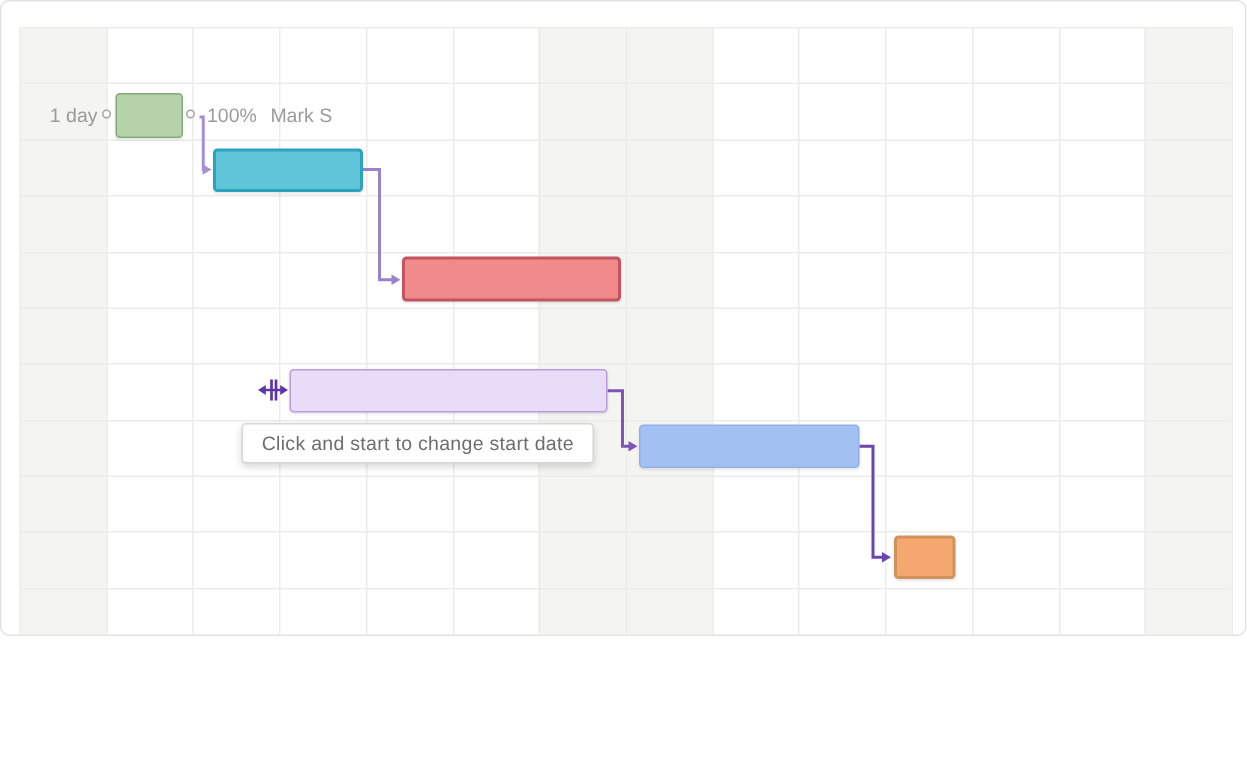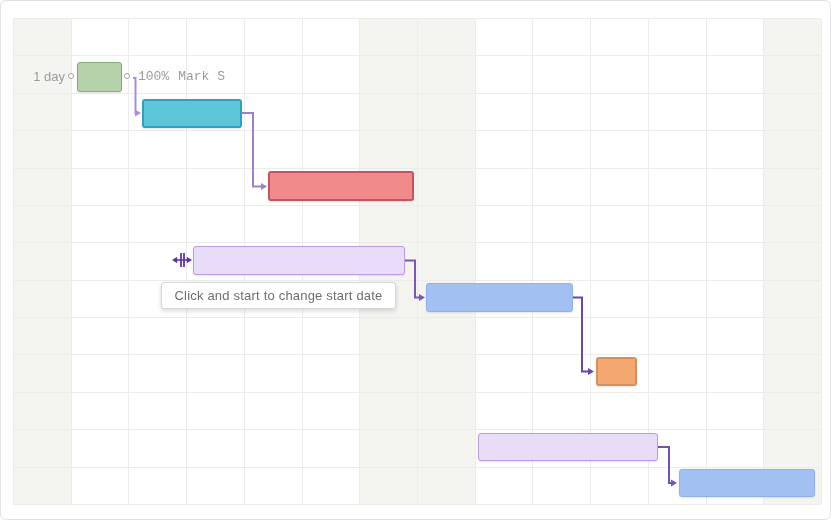--- a/index.html
+++ b/index.html
@@ -1,16 +1,16 @@
 <!DOCTYPE html>
 <html style="--widget_border: #e2e2e2; --label_text: #9b9b9b; --tooltip_text: #6d6d6d; --tooltip_border: #d6d6d6; --link_handle_border: #a3a3a3; --resize_icon: #5e35a8;"><head>
 <meta charset="utf-8">
 <style>
   html,body{margin:0;padding:0;background:#ffffff;font-family:"Liberation Sans",sans-serif;}
-  .widget{position:relative;width:831px;height:520px;box-sizing:border-box;
+  .widget{position:relative;width:831px;height:424px;box-sizing:border-box;
           border:1px solid var(--widget_border,#e2e2e2);border-radius:6px;
           background:#fff;overflow:hidden;}
   #grid-layer div{position:absolute;}
   #connector-layer{position:absolute;left:0;top:0;z-index:2;pointer-events:none;}
   #bar-layer{position:absolute;left:0;top:0;width:100%;height:100%;z-index:3;}
   #bar-layer div{position:absolute;box-sizing:border-box;}
   .bar{border-radius:3px;box-shadow:0 1px 2px rgba(0,0,0,0.10);}
   .handle{width:6px;height:6px;border:1.5px solid var(--link_handle_border,#a3a3a3);
           border-radius:50%;background:#fff;}
   .label{position:absolute;z-index:5;font-size:13px;color:var(--label_text,#9b9b9b);
@@ -82,21 +82,21 @@
       <div class="bar" style="left: 267px; top: 170px; width: 146px; height: 30px; background: rgb(241, 138, 138); border: 2px solid rgb(194, 85, 97);"></div>
       <div class="bar" style="left: 192px; top: 245px; width: 212px; height: 29px; background: rgb(233, 220, 248); border: 1px solid rgb(187, 156, 226);"></div>
       <div class="bar" style="left: 425px; top: 282px; width: 147px; height: 29px; background: rgb(163, 192, 243); border: 1px solid rgb(143, 176, 234);"></div>
       <div class="bar" style="left: 595px; top: 356px; width: 41px; height: 29px; background: rgb(244, 167, 110); border: 2px solid rgb(210, 146, 94);"></div>
       <div class="bar" style="left: 477px; top: 432px; width: 180px; height: 28px; background: rgb(233, 220, 248); border: 1px solid rgb(187, 156, 226);"></div>
       <div class="bar" style="left: 678px; top: 468px; width: 136px; height: 28px; background: rgb(163, 192, 243); border: 1px solid rgb(143, 176, 234);"></div>
     </div>
 
   <div class="label" id="duration-label" style="left: 9px; top: 68px; width: 55px;">1 day</div>
 
-  <div class="label" id="meta-label" style="left: 137px; top: 68px; font-family: Liberation Mono, monospace;">
+  <div class="label" id="meta-label" style="left: 137px; top: 68px;">
     <span>100%</span><span>Mark S</span>
   </div>
 
   <svg id="resize-icon" width="20" height="16" viewBox="0 0 20 16" style="left: 171px; top: 251px; width: 20px; height: 16px;">
     <path d="M0 8 L5.2 4.7 L5.2 11.3 Z" fill="currentColor"></path>
     <path d="M20 8 L14.8 4.7 L14.8 11.3 Z" fill="currentColor"></path>
     <rect x="3.5" y="7.2" width="13" height="1.6" fill="currentColor"></rect>
     <rect x="8.1" y="1" width="1.8" height="14" fill="currentColor"></rect>
     <rect x="11.1" y="1" width="1.8" height="14" fill="currentColor"></rect>
   </svg>

